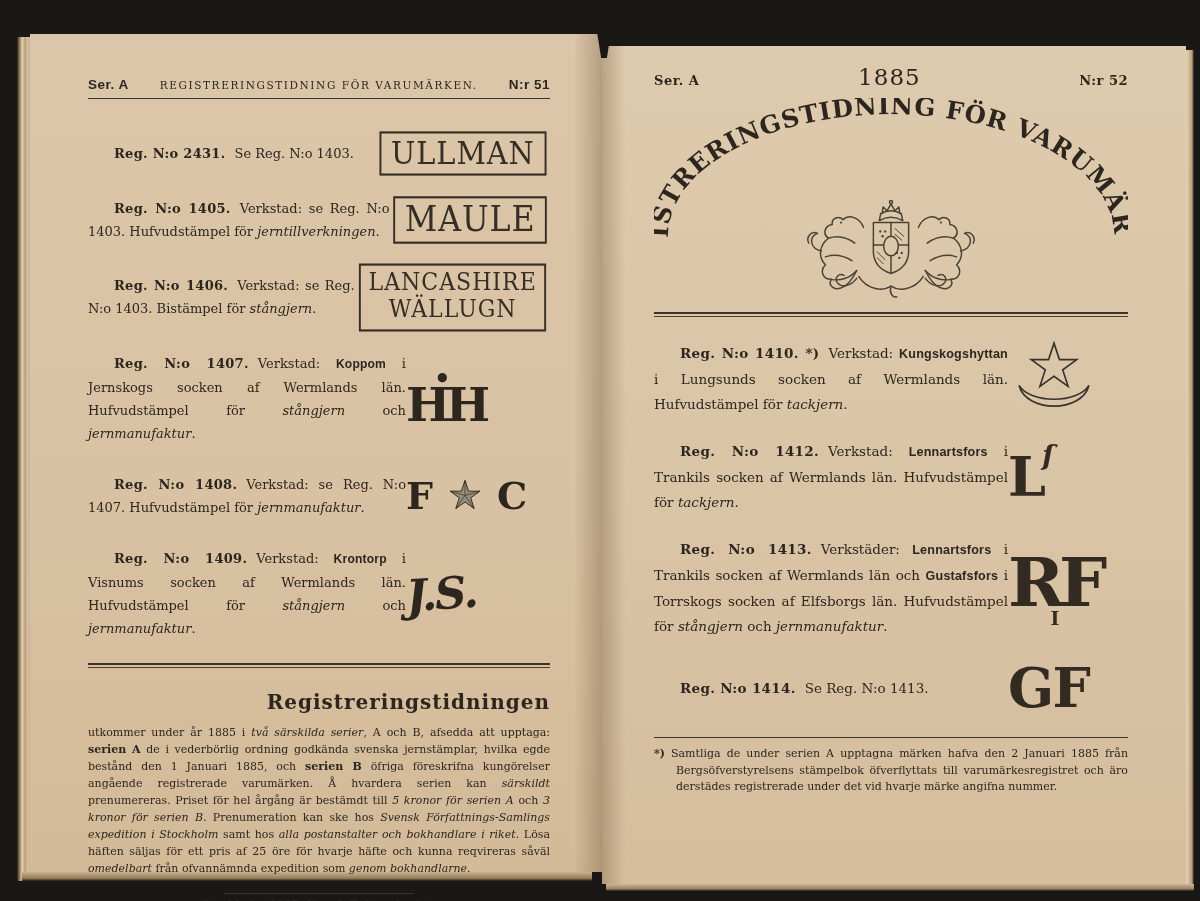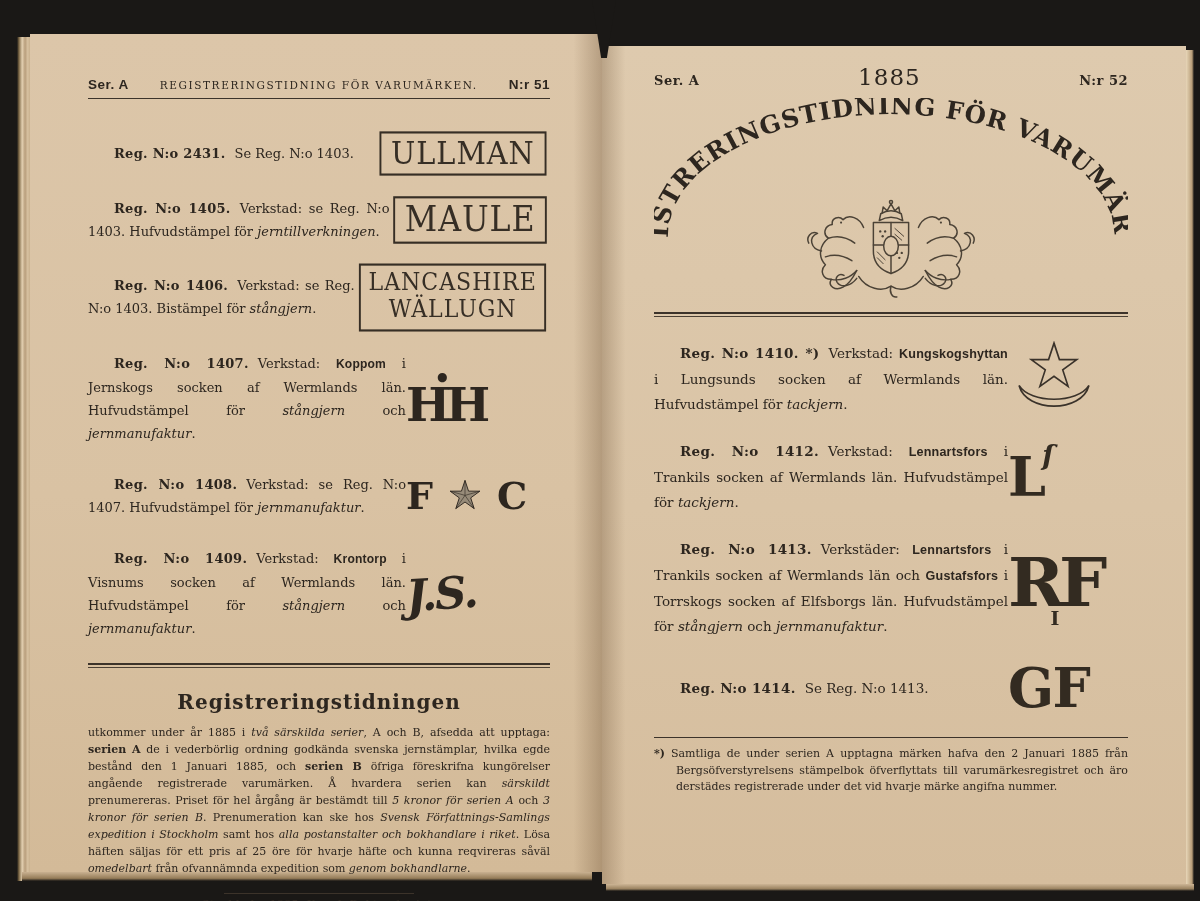--- a/index.html
+++ b/index.html
@@ -65,21 +65,21 @@
   .mark-mono{font-weight:bold;line-height:1;text-align:center;color:#332b21;}
   .mb-mono{font-size:54px;letter-spacing:-.16em;padding-right:.16em;}
   .lf-mono{position:relative;font-size:54px;}
   .lf-small{position:absolute;top:-8px;right:-8px;font-size:27px;font-style:italic;font-weight:bold;}
   .rf-main{font-size:68px;letter-spacing:-.08em;}
   .rf-small{font-size:19px;margin-top:-7px;}
   .gf-mono{font-size:54px;letter-spacing:-.03em;}
   
   .rule-sec{margin-top:6px;}
   .masthead{margin-top:22px;}
-  .masthead-title{text-align:center;font-size:20px;font-weight:bold;letter-spacing:1px;}
+  .masthead-title{text-align:right;font-size:20px;font-weight:bold;letter-spacing:1px;}
   .masthead-body{margin:10px 0 0;font-size:11px;line-height:17px;text-align:justify;}
   .imprint-rule{width:190px;margin:16px auto 0;border-top:1px solid #3c332a;}
   .imprint{text-align:center;font-size:10px;font-weight:bold;letter-spacing:.4px;margin-top:4px;}
   
   .arch{display:flex;justify-content:center;margin-top:8px;}
   .arch-text{font-family:"DejaVu Serif",serif;font-weight:bold;font-size:28px;letter-spacing:1px;fill:#2d261f;}
   .arms{display:flex;justify-content:center;margin-top:-54px;}
   .rule-after-arms{margin-top:8px;}
   
   .footnote{margin:8px 0 0;padding-left:22px;text-indent:-22px;font-size:11px;line-height:16.5px;text-align:justify;}

